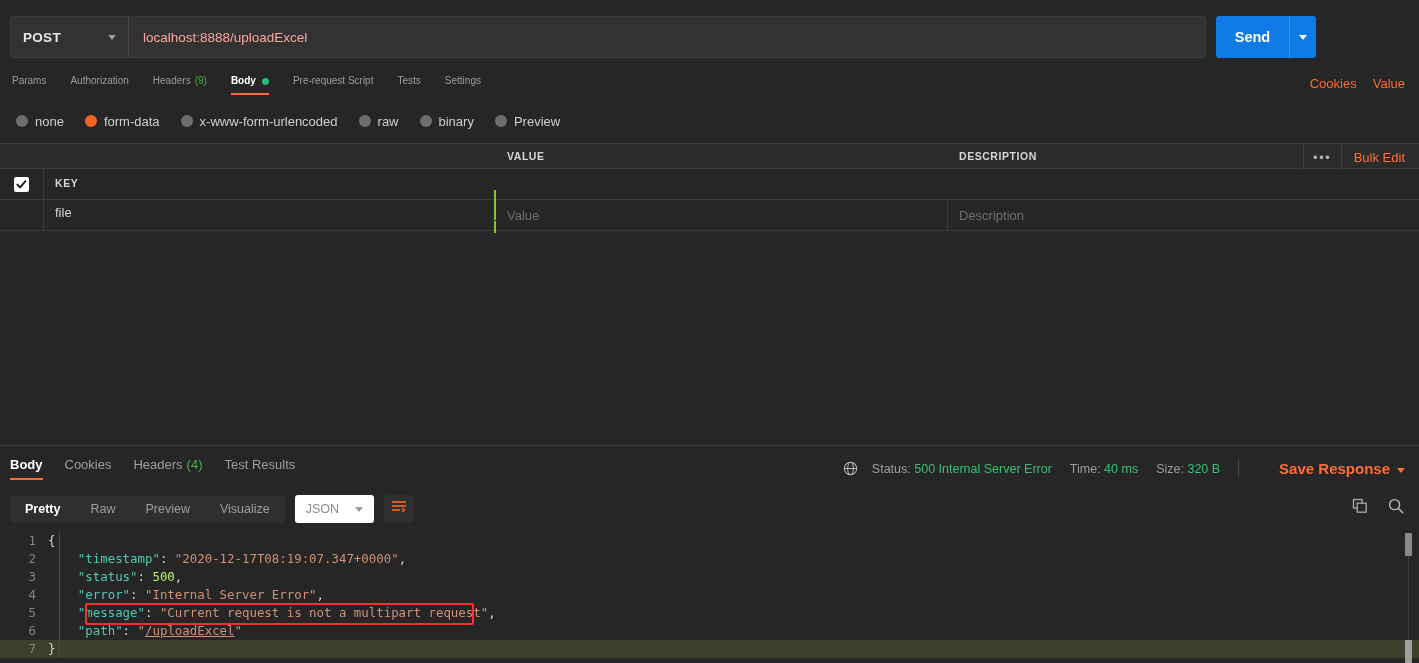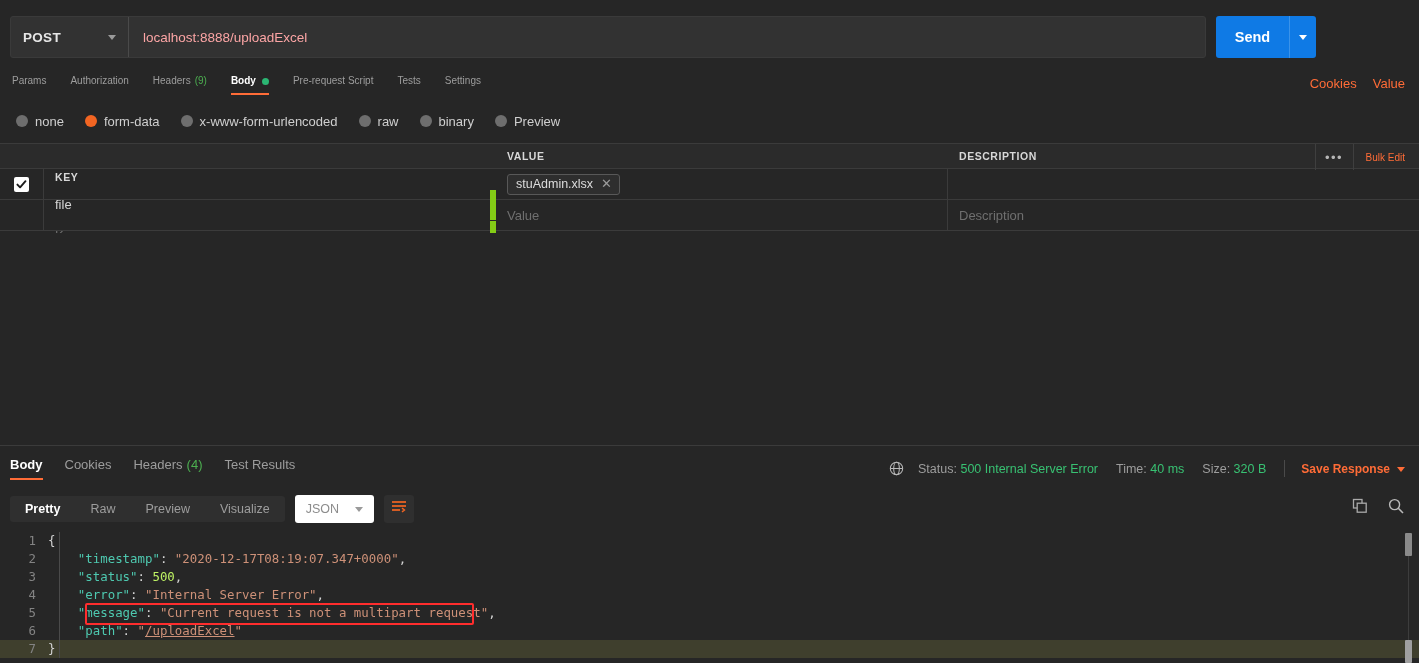--- a/index.html
+++ b/index.html
@@ -106,39 +106,39 @@
   .kv-head {
     display: flex; height: 26px; align-items: center;
     background: #2b2b2b; border-top: 1px solid #3b3b3b; border-bottom: 1px solid #3b3b3b;
   }
   .kv-row {
     display: flex; height: 31px; align-items: center;
     border-bottom: 1px solid #3b3b3b;
   }
   .c-check { width: 44px; display: flex; align-items: center; justify-content: center;
              border-right: 1px solid #3b3b3b; height: 100%; }
-  .c-key   { width: 452px; padding-left: 11px; border-right: 6px solid #84cc16; height: 100%;
-             display: flex; align-items: center; margin-top: 41px; }
+  .c-key   { width: 452px; padding-left: 11px; border-right: 2px solid #84cc16; height: 100%;
+             display: flex; align-items: flex-end; margin-top: 41px; }
   .c-val   { width: 452px; padding-left: 11px; border-right: 1px solid #3b3b3b; height: 100%;
              display: flex; align-items: center; }
   .c-desc  { flex: 1; padding-left: 11px; height: 100%; display: flex; align-items: center; }
   .kv-head .c-check, .kv-head .c-key, .kv-head .c-val, .kv-head .c-desc { border-right-color: transparent; }
   .col-title { font-size: 10.5px; font-weight: bold; color: #d8d8d8; letter-spacing: .55px; }
   .head-tools {
     position: absolute; right: 0; top: 0; height: 26px;
     display: flex; align-items: center; gap: 0;
   }
   .dots-btn {
     width: 38px; height: 26px; display: flex; align-items: center; justify-content: center;
     color: #b6b6b6; font-size: 13px; letter-spacing: 1.5px;
     border-left: 1px solid #3f3f3f; cursor: pointer;
   }
   .bulk-edit {
     padding: 0 14px 0 12px; height: 26px; display: flex; align-items: center;
-    color: #ff6c37; font-size: 10px; border-left: 1px solid #3f3f3f; cursor: pointer;
+    color: #ff6c37; font-size: 13px; border-left: 1px solid #3f3f3f; cursor: pointer;
   }
   .cbx {
     width: 15px; height: 15px; background: #fff; border-radius: 2px;
     display: flex; align-items: center; justify-content: center; cursor: pointer;
   }
   .cbx svg { display: block; }
   .cell-text { font-size: 13px; color: #d6d6d6; }
   .cell-ph { font-size: 13px; color: #6f6f6f; }
   .file-chip {
     display: inline-flex; align-items: center; gap: 8px;
@@ -168,21 +168,21 @@
     content: ""; position: absolute; left: 0; right: 0; bottom: 0; height: 2px; background: #ff6c37;
   }
   .status-strip {
     position: absolute; top: 14px; right: 14px;
     display: flex; align-items: center; gap: 0; font-size: 12.5px;
   }
   .globe { margin-right: 14px; display: flex; align-items: center; }
   .stat-item { margin-right: 18px; color: #9d9d9d; white-space: nowrap; }
   .stat-item b { font-weight: normal; color: #38c172; }
   .vsep { width: 1px; height: 17px; background: #4a4a4a; margin: 0 16px 0 0; }
-  .save-resp { color: #ff6c37; font-weight: bold; font-size: 12px; cursor: pointer; white-space: nowrap; }
+  .save-resp { color: #ff6c37; font-weight: bold; font-size: 15px; cursor: pointer; white-space: nowrap; margin-left: 24px; }
   .save-resp .caret { border-top-color: #ff6c37; display: inline-block; margin-left: 7px; vertical-align: middle; }
 
   .fmt-row { position: absolute; top: 49px; left: 10px; display: flex; align-items: center; }
   .fmt-seg {
     display: flex; align-items: center; background: #2f2f2f; border-radius: 3px; height: 26px;
   }
   .fmt-btn {
     padding: 0 15px; height: 26px; display: flex; align-items: center;
     font-size: 12.5px; color: #9d9d9d; cursor: pointer;
   }
@@ -326,26 +326,20 @@
     <div class="kv-row">
       <div class="c-check">
         <span class="cbx">
           <svg width="11" height="11" viewBox="0 0 11 11" aria-hidden="true">
             <path d="M1.4 5.6 L4.1 8.3 L9.5 2.2" stroke="#1a1a1a" stroke-width="1.9" fill="none" stroke-linecap="round" stroke-linejoin="round"></path>
           </svg>
         </span>
       </div>
       <div class="c-key">
         <span class="cell-text">file</span>
-      </div>
-      <div class="c-val">
-        <span class="file-chip">
-          <span class="fname">stuAdmin.xlsx</span>
-          <span class="chip-x">✕</span>
-        </span>
       </div>
       <div class="c-desc"></div>
     </div>
 
     <div class="kv-row">
       <div class="c-check"></div>
       <div class="c-key">
         <span class="cell-ph">Key</span>
       </div>
       <div class="c-val">

